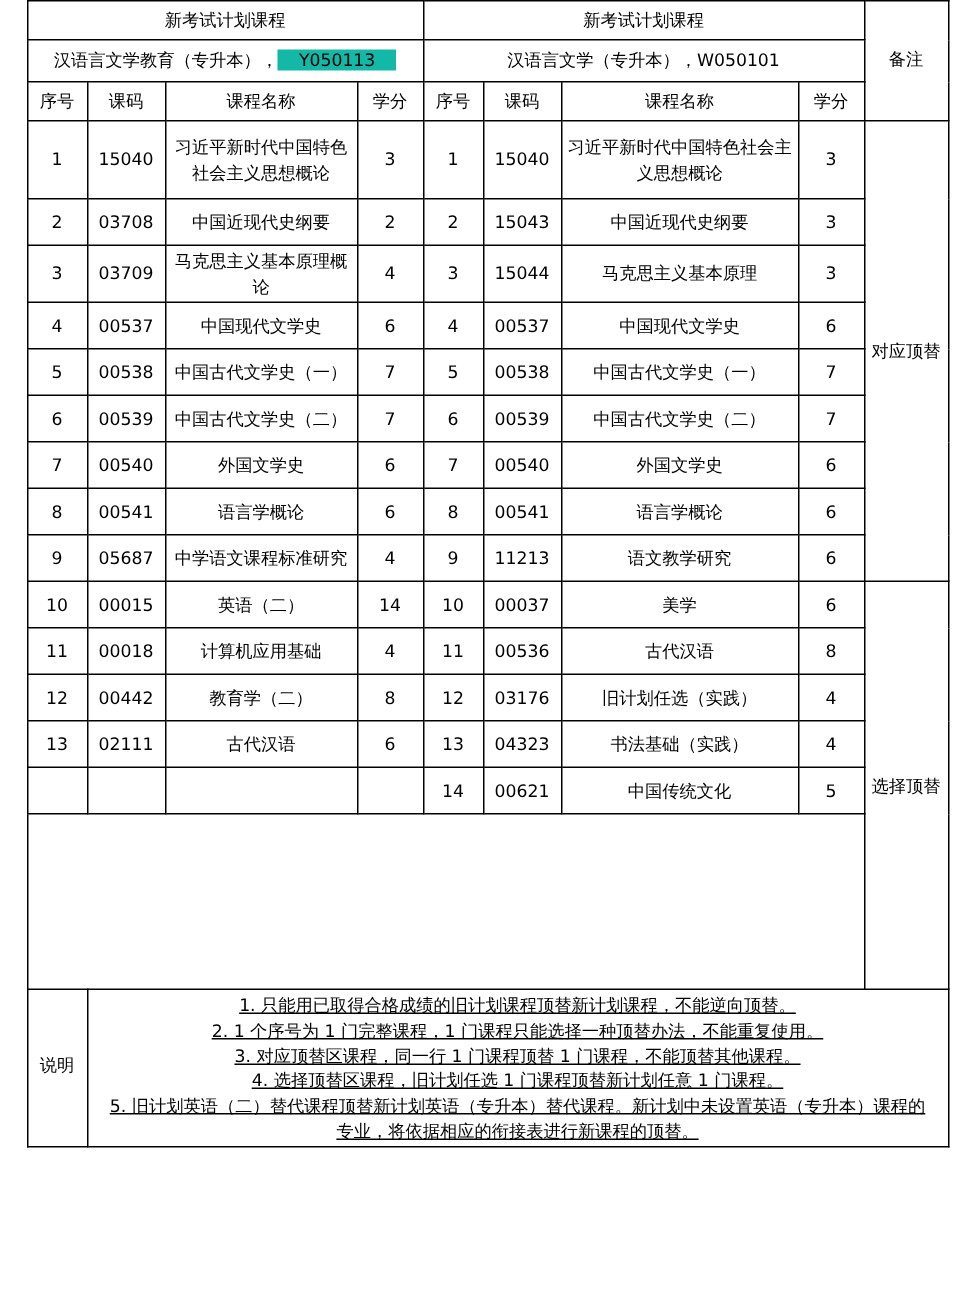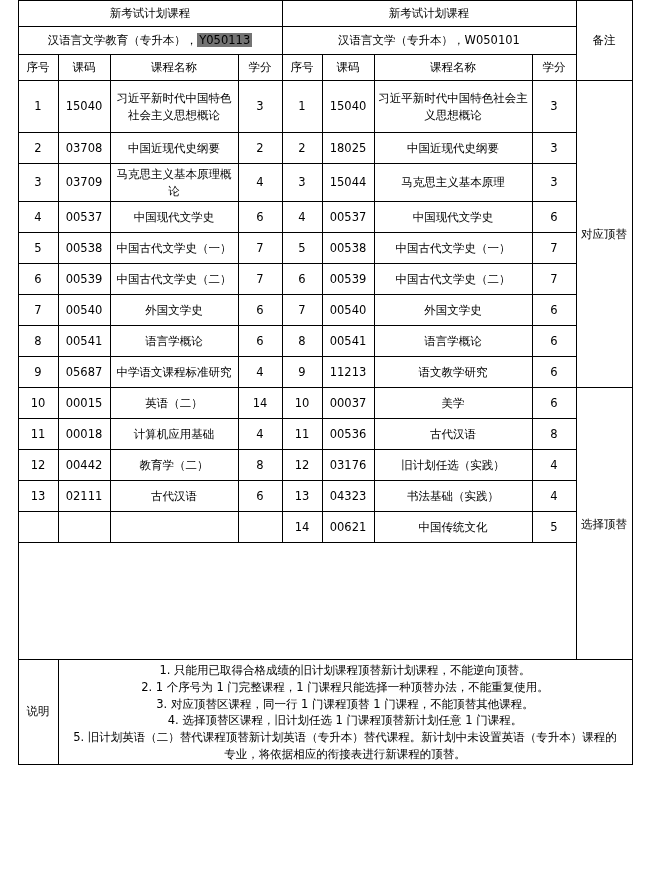--- a/index.html
+++ b/index.html
@@ -70,39 +70,40 @@
   }
   .name-cell {
     text-align: center;
     padding-left: 4px;
     padding-right: 4px;
   }
   .two-line {
     line-height: 1.45;
   }
   .highlight {
-    background: #737373;
-    padding: 0 2px;
+    background: #14b8a6;
+    padding: 0 14px;
   }
   .notes-label {
     width: 50px;
     font-size: 12px;
     line-height: 1.6;
     vertical-align: middle;
     font-family: Liberation Mono, monospace;
   }
   .notes-body {
     text-align: left;
     font-size: 11.5px;
     line-height: 1.95;
     padding: 8px 8px 8px 12px;
     vertical-align: top;
   }
   .notes-body div {
     white-space: normal;
+    text-decoration: underline;
   }
 </style>
 </head>
 <body>
 
 <div class="page">
 
 
   <table class="main">
     <colgroup>
@@ -148,21 +149,21 @@
         <td>3</td>
         <td rowspan="9" class="vert-label">对应顶替</td>
       </tr>
 
       <tr class="row-cell">
         <td>2</td>
         <td>03708</td>
         <td class="name-cell">中国近现代史纲要</td>
         <td>2</td>
         <td>2</td>
-        <td>18025</td>
+        <td>15043</td>
         <td class="name-cell">中国近现代史纲要</td>
         <td>3</td>
       </tr>
 
       <tr class="row-cell">
         <td>3</td>
         <td>03709</td>
         <td class="name-cell">马克思主义基本原理概论</td>
         <td>4</td>
         <td>3</td>

